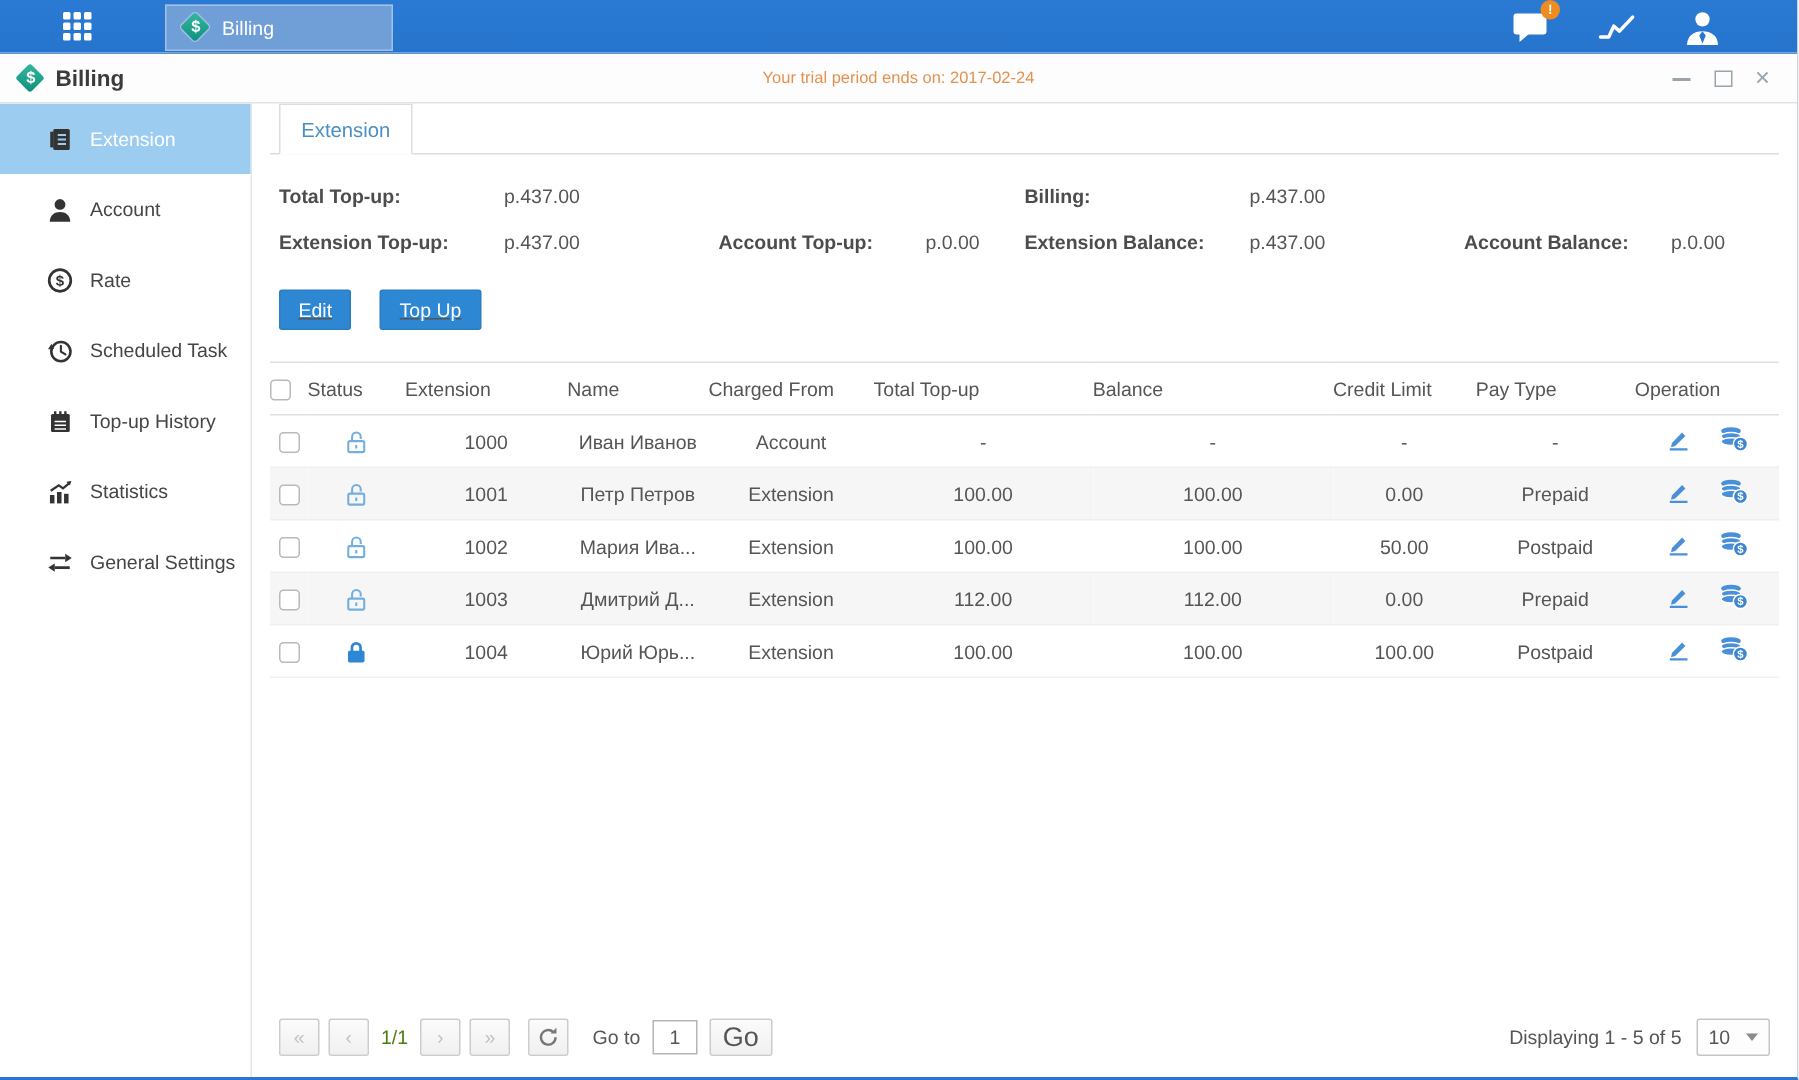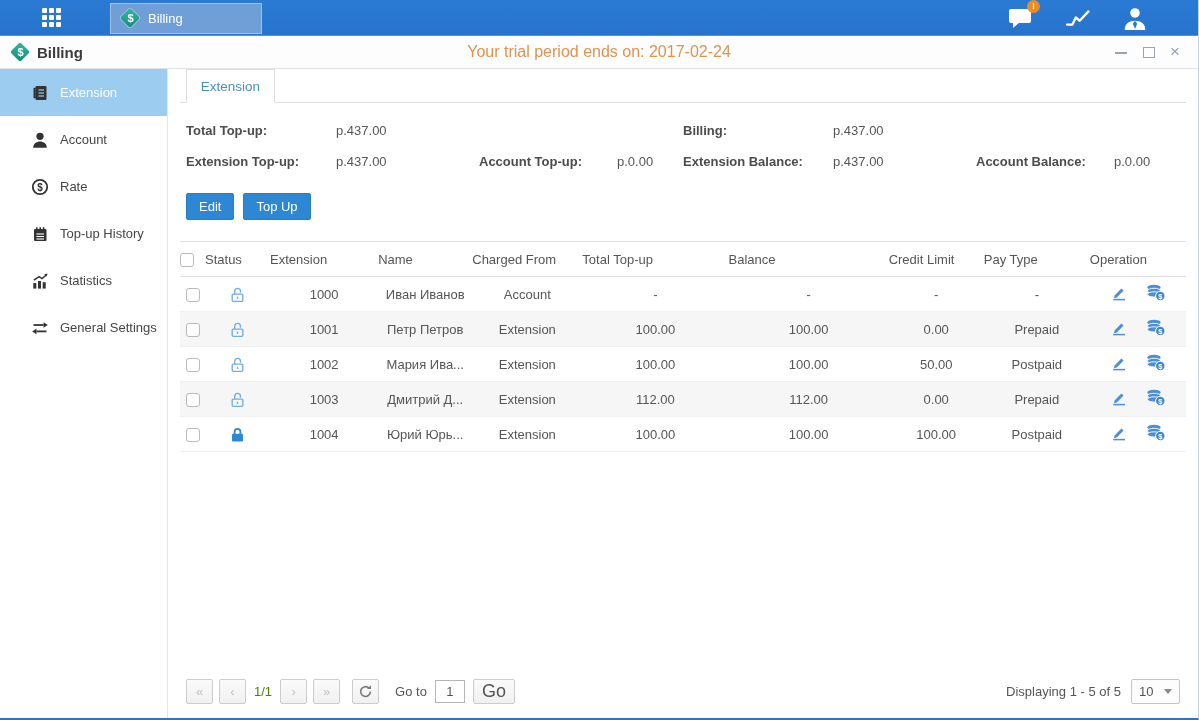--- a/index.html
+++ b/index.html
@@ -18,21 +18,21 @@
   .diamond .shape { position:absolute; left:2px; top:2px; width:14px; height:14px; background:linear-gradient(135deg,#35b89e,#0e8f7d); transform:rotate(45deg); border-radius:2px; box-shadow:0 0 0 1px rgba(255,255,255,.35); }
   .diamond .dollar { position:absolute; width:100%; text-align:center; top:2px; font-size:11px; font-weight:bold; color:#fff; line-height:15px; }
   .tb-icons { margin-left:auto; display:flex; align-items:center; gap:27px; padding-right:48px; }
   .tb-icon { position:relative; width:30px; height:26px; display:flex; align-items:center; justify-content:center; cursor:pointer; }
   .badge { position:absolute; top:-5px; right:-4px; width:13px; height:13px; border-radius:50%; background:#ef8b1f; color:#fff; font-size:9px; font-weight:bold; text-align:center; line-height:13px; }
 
   
   .titlebar { height:33px; background:#fdfdfd; border-bottom:1px solid #dfe3e6; display:flex; align-items:center; position:relative; flex-shrink:0; }
   .win-title { display:flex; align-items:center; gap:7px; padding-left:11px; }
   .win-title .t { font-size:15px; font-weight:bold; color:#3b3b3b; }
-  .trial { position:absolute; left:0; right:0; text-align:center; color:#e2924e; font-size:16px; pointer-events:none; }
+  .trial { position:absolute; left:0; right:0; text-align:center; color:#e2924e; font-size:11px; pointer-events:none; }
   .win-ctrls { margin-left:auto; display:flex; align-items:center; gap:13px; padding-right:16px; z-index:2; }
   .wc { width:14px; height:14px; position:relative; cursor:pointer; }
   .wc-min::after { content:""; position:absolute; left:1px; right:1px; top:7px; height:1.5px; background:#9aa4ad; }
   .wc-max::after { content:""; position:absolute; left:2px; top:2px; width:10px; height:9px; border:1.4px solid #9aa4ad; }
   .wc-close { color:#9aa4ad; font-size:17px; line-height:13px; text-align:center; }
 
   
   .main-wrap { flex:1; display:flex; min-height:0; }
   .sidebar { width:168px; border-right:1px solid #e2e6e9; background:#fff; flex-shrink:0; }
   .side-item { height:47px; display:flex; align-items:center; gap:11px; padding-left:31px; cursor:pointer; color:#454545; }
@@ -46,21 +46,21 @@
   .tab { height:34px; margin-left:6px; margin-bottom:-1px; width:89px; display:flex; align-items:center; justify-content:center; background:#fff; border:1px solid #ddd; border-bottom:1px solid #fff; color:#4a8fc4; font-size:13.5px; cursor:pointer; }
 
   
   .summary { display:flex; padding:18px 6px 0 6px; }
   .sum-col { width:50%; }
   .sum-row { display:flex; margin-bottom:11px; line-height:20px;gap:22px; }
   .lbl { font-weight:bold; color:#4c4c4c; }
   .w1 { width:128px; } .v1 { width:121px; } .w2 { width:116px; }
 
   
-  .btn-row { padding:10px 6px 0 6px; display:flex; gap:9px; }
+  .btn-row { padding:10px 6px 0 6px; display:flex; gap:19px;text-decoration:underline; }
   .btn { background:#2e87d3; border:1px solid #2a7cc3; color:#fff; font-size:13px; font-family:inherit; padding:5px 12px; border-radius:2px; cursor:pointer; }
 
   
   .tbl-wrap { margin-top:21px; }
   table { width:100%; border-collapse:collapse; table-layout:fixed; }
   thead td { border-top:1px solid #e0e0e0; border-bottom:1px solid #e0e0e0; height:35px; color:#555; text-align:left; }
   tbody td { height:35px; text-align:center; color:#555; border-bottom:1px solid #efefef; overflow:hidden; white-space:nowrap; text-overflow:ellipsis; }
   tbody tr:nth-child(even) { background:#f6f6f6; }
   .checkbox { display:inline-block; width:14px; height:14px; border:1px solid #b9b9b9; border-radius:3px; background:#fff; vertical-align:middle; cursor:pointer; }
   .lock svg { vertical-align:middle; }
@@ -164,20 +164,28 @@
           <path d="M2.2 16.8 c0-4.3 3.2-6.4 6.8-6.4 s6.8 2.1 6.8 6.4 Z" fill="#333"></path>
         </svg>
         <span>Account</span>
       </div>
       <div class="side-item">
         <svg width="18" height="18" viewBox="0 0 18 18">
           <circle cx="9" cy="9" r="7.2" fill="none" stroke="#333" stroke-width="1.8"></circle>
           <text x="9" y="12.6" text-anchor="middle" font-size="10" font-weight="bold" fill="#333" font-family="Liberation Sans, sans-serif">$</text>
         </svg>
         <span>Rate</span>
+      </div>
+      <div class="side-item">
+        <svg width="18" height="18" viewBox="0 0 18 18">
+          <circle cx="9.6" cy="9.4" r="6.4" fill="none" stroke="#333" stroke-width="1.7"></circle>
+          <path d="M9.6 5.6 v3.8 l3 1.9" fill="none" stroke="#333" stroke-width="1.4" stroke-linecap="round"></path>
+          <path d="M1 7.8 L3.3 4.2 L5 7.6 Z" fill="#333"></path>
+        </svg>
+        <span>Scheduled Task</span>
       </div>
       <div class="side-item">
         <svg width="18" height="18" viewBox="0 0 18 18">
           <rect x="3" y="4" width="12.5" height="12" rx="1" fill="#333"></rect>
           <line x1="5.8" y1="2.2" x2="5.8" y2="5.5" stroke="#333" stroke-width="1.6"></line>
           <line x1="9.2" y1="2.2" x2="9.2" y2="5.5" stroke="#333" stroke-width="1.6"></line>
           <line x1="12.6" y1="2.2" x2="12.6" y2="5.5" stroke="#333" stroke-width="1.6"></line>
           <line x1="5.4" y1="9" x2="13" y2="9" stroke="#fff" stroke-width="1.1"></line>
           <line x1="5.4" y1="11.5" x2="13" y2="11.5" stroke="#fff" stroke-width="1.1"></line>
           <line x1="5.4" y1="14" x2="13" y2="14" stroke="#fff" stroke-width="1.1"></line>

